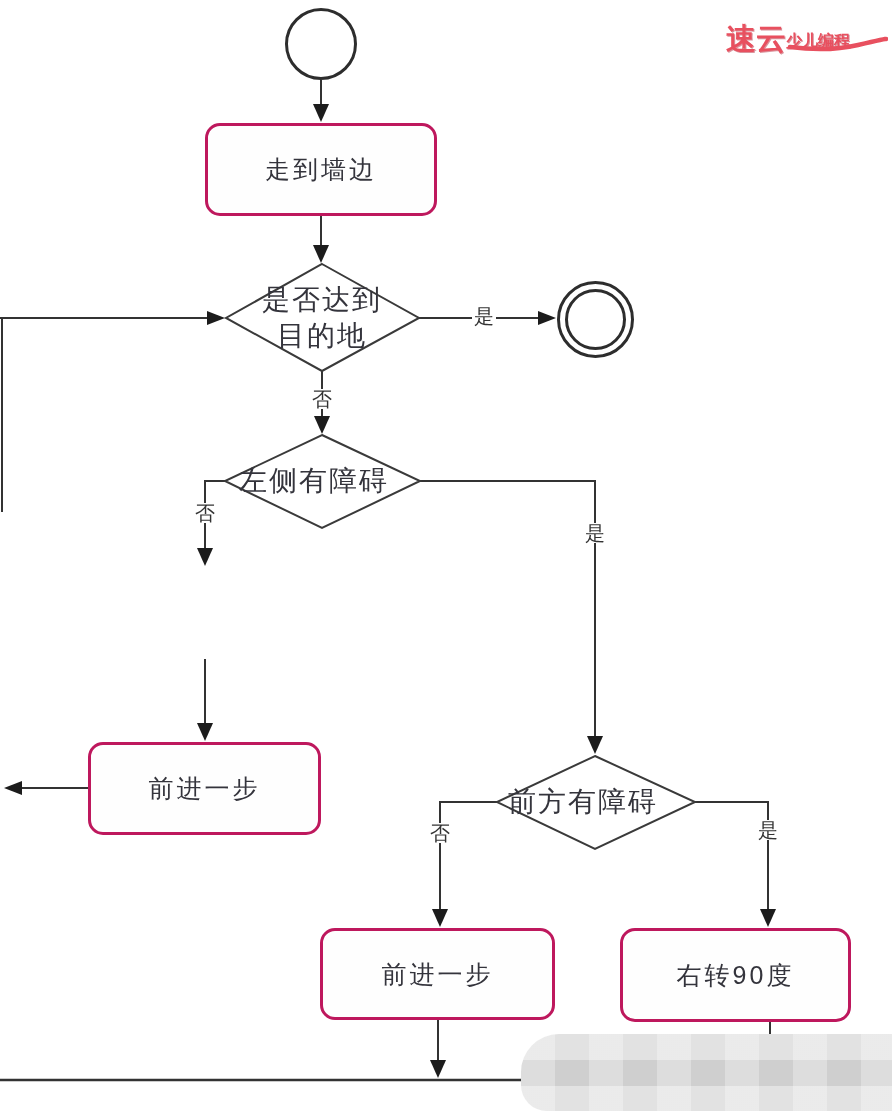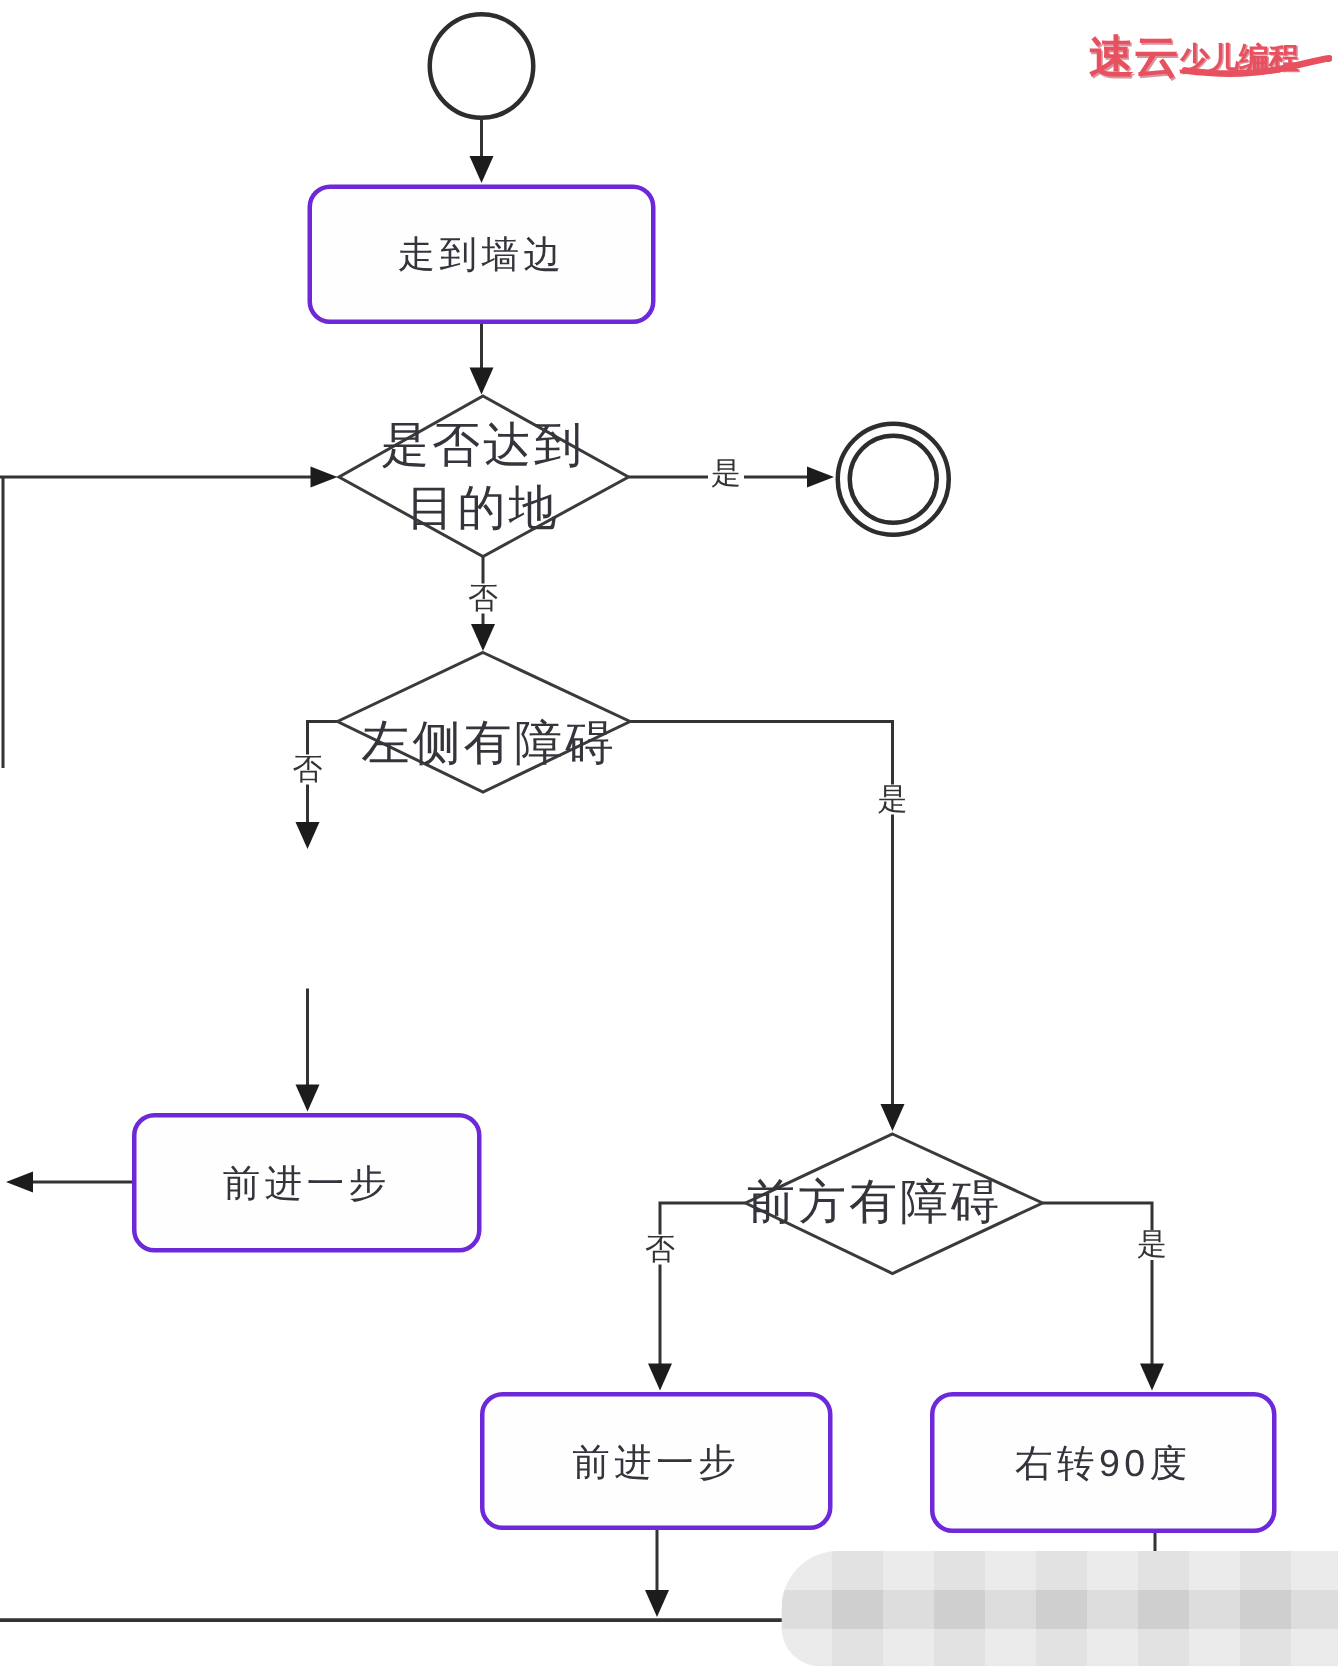--- a/index.html
+++ b/index.html
@@ -5,42 +5,42 @@
   html,body{margin:0;padding:0;background:#fff;}
   .stage{
     position:relative;width:892px;height:1111px;background:#ffffff;
     font-family:"Liberation Sans","DejaVu Sans",sans-serif;overflow:hidden;
   }
   .wires{position:absolute;left:0;top:0;width:892px;height:1111px;}
   .wires line,.wires polyline{stroke:#333333;stroke-width:2;fill:none;}
   .wires polygon.arrow{fill:#1c1c1c;stroke:none;}
   .wires polygon.diamond{fill:#ffffff;stroke:#3a3a3a;stroke-width:2;}
   .node-box{
-    position:absolute;background:#fefefe;border:3px solid #6d28d9;border-radius:15px;
+    position:absolute;background:#fefefe;border:3px solid #be185d;border-radius:15px;
     display:flex;align-items:center;justify-content:center;
     font-size:25px;letter-spacing:3px;color:#34343c;box-sizing:border-box;
   }
   .circle{position:absolute;background:#ffffff;border:3px solid #2d2d2d;border-radius:50%;box-sizing:border-box;}
   .end-inner{position:absolute;left:5px;top:5px;right:5px;bottom:5px;border:3px solid #2d2d2d;border-radius:50%;box-sizing:border-box;background:#fff;}
   .dtext{
     position:absolute;display:flex;flex-direction:column;align-items:center;justify-content:center;
-    font-size:32px;letter-spacing:2px;line-height:1.3;color:#34343c;text-align:center;
+    font-size:28px;letter-spacing:2px;line-height:1.3;color:#34343c;text-align:center;
   }
   .elabel{
     position:absolute;transform:translate(-50%,-50%);background:#ffffff;
     font-size:20px;color:#333;padding:0 2px;line-height:1;
   }
   .logo{
     position:absolute;left:726px;top:4px;width:166px;height:50px;
     color:#e8505f;font-weight:bold;
     display:flex;align-items:flex-end;justify-content:flex-start;
     text-shadow:1px 1px 0 rgba(185,60,77,.55);white-space:nowrap;
   }
   .logo .big{font-size:30px;line-height:1;}
-  .logo .small{font-size:20px;line-height:1;padding-bottom:5px;}
+  .logo .small{font-size:16px;line-height:1;padding-bottom:5px;}
   .logo-swoosh{position:absolute;left:62px;top:32px;}
   .watermark{
     position:absolute;left:521px;top:1034px;width:371px;height:77px;
     border-radius:38px 0 0 26px;
     background-color:#dadada;
     background-image:
       repeating-linear-gradient(90deg, rgba(255,255,255,.30) 0 34px, rgba(255,255,255,0) 34px 68px),
       repeating-linear-gradient(180deg, rgba(255,255,255,.22) 0 26px, rgba(0,0,0,.05) 26px 52px);
   }
 </style>
@@ -100,21 +100,21 @@
     <span>前进一步</span>
   </div>
   <div class="node-box" style="left:620px;top:928px;width:231px;height:94px;">
     <span>右转90度</span>
   </div>
 
   <div class="dtext" style="left:242px;top:272px;width:160px;height:92px;">
     <span>是否达到</span>
     <span>目的地</span>
   </div>
-  <div class="dtext" style="left:236px;top:466px;width:180px;height:30px;margin-top:15px;">
+  <div class="dtext" style="left:224px;top:466px;width:180px;height:30px;">
     <span>左侧有障碍</span>
   </div>
   <div class="dtext" style="left:493px;top:787px;width:180px;height:30px;">
     <span>前方有障碍</span>
   </div>
 
   <div class="elabel" style="left:484px;top:316px;">是</div>
   <div class="elabel" style="left:322px;top:399px;">否</div>
   <div class="elabel" style="left:205px;top:513px;">否</div>
   <div class="elabel" style="left:595px;top:533px;">是</div>

